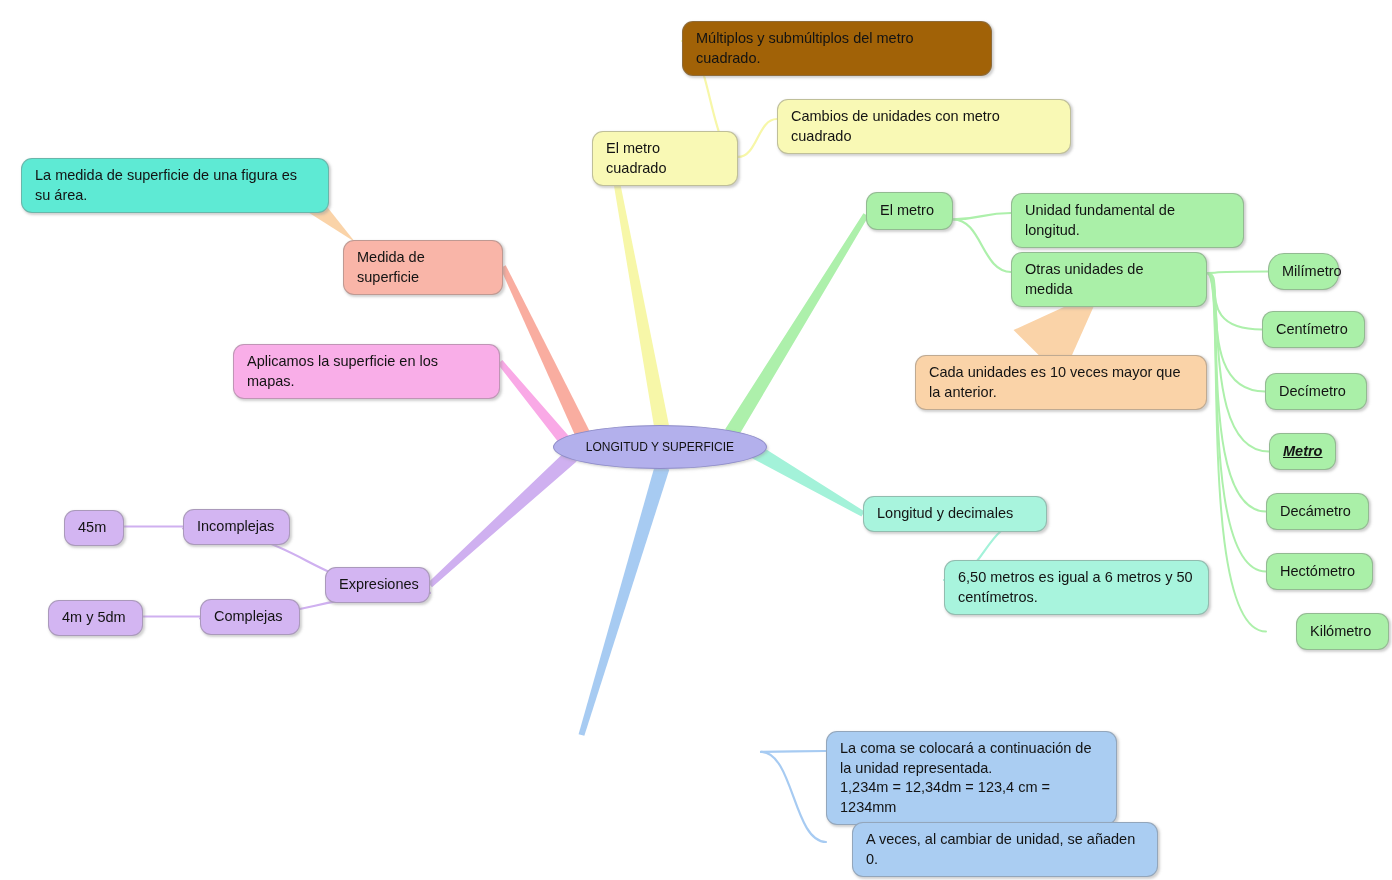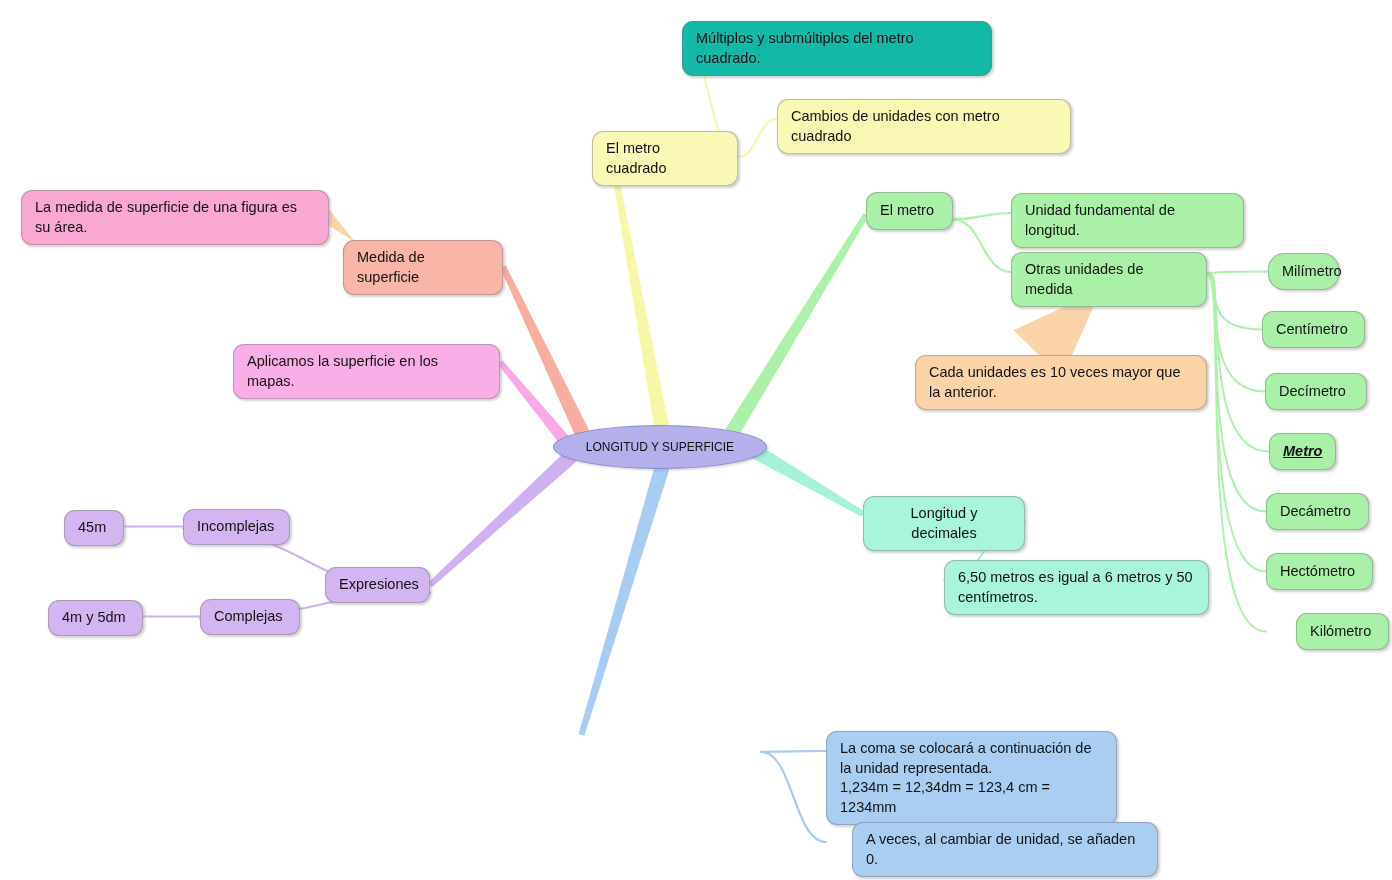--- a/index.html
+++ b/index.html
@@ -86,37 +86,37 @@
       <path d="M 566.494959762929 450.3427717840933
              Q 497.2366076347496 516.5631723292252 427.9782555065701 582.783572874357
              L 432.0217444934299 587.216427125643
              Q 504.31271336175416 524.3206672689755 576.6036822300784 461.42490741230824 Z" fill="#cfb0f0" stroke="none"></path>
       <path d="M 430 592.92 C 306.5 592.92, 306.5 528.5, 183 528.5" fill="none" stroke="#cfb0f0" stroke-width="2.2" stroke-linecap="round"></path>
       <path d="M 430 592.92 C 315 592.92, 315 618.5, 200 618.5" fill="none" stroke="#cfb0f0" stroke-width="2.2" stroke-linecap="round"></path>
       <path d="M 183 526.5 C 153.5 526.5, 153.5 526.5, 124 526.5" fill="none" stroke="#cfb0f0" stroke-width="2.2" stroke-linecap="round"></path>
       <path d="M 200 616.5 C 171.5 616.5, 171.5 616.5, 143 616.5" fill="none" stroke="#cfb0f0" stroke-width="2.2" stroke-linecap="round"></path>
     </svg>
 <div class="node" style="left: 592px; top: 131px; width: 146px; min-height: 36px; background: rgb(249, 249, 181);"><span>El metro cuadrado</span></div>
-    <div class="node" style="left: 682px; top: 21px; width: 310px; min-height: 36px; background: #14b8a6;"><span>Múltiplos y submúltiplos del metro cuadrado.</span></div>
+    <div class="node" style="left: 682px; top: 21px; width: 310px; min-height: 36px; background: #a16207;"><span>Múltiplos y submúltiplos del metro cuadrado.</span></div>
     <div class="node" style="left: 777px; top: 99px; width: 294px; min-height: 36px; background: rgb(249, 249, 181);"><span>Cambios de unidades con metro cuadrado</span></div>
     <div class="node" style="left: 343px; top: 240px; width: 160px; min-height: 38px; background: rgb(249, 181, 168);"><span>Medida de superficie</span></div>
-    <div class="node" style="left: 21px; top: 158px; width: 308px; min-height: 52px; background: #f9a8d4; margin-top: 32px;"><span>La medida de superficie de una figura es su área.</span></div>
+    <div class="node" style="left: 21px; top: 158px; width: 308px; min-height: 52px; background: #5eead4;"><span>La medida de superficie de una figura es su área.</span></div>
     <div class="node" style="left: 233px; top: 344px; width: 267px; min-height: 36px; background: rgb(249, 174, 232);"><span>Aplicamos la superficie en los mapas.</span></div>
     <div class="node" style="left: 866px; top: 192px; width: 87px; min-height: 38px; background: rgb(170, 240, 168);"><span>El metro</span></div>
     <div class="node" style="left: 1011px; top: 193px; width: 233px; min-height: 36px; background: rgb(170, 240, 168);"><span>Unidad fundamental de longitud.</span></div>
     <div class="node" style="left: 1011px; top: 252px; width: 196px; min-height: 38px; background: rgb(170, 240, 168);"><span>Otras unidades de medida</span></div>
     <div class="node" style="left: 915px; top: 355px; width: 292px; min-height: 52px; background: rgb(250, 211, 168);"><span>Cada unidades es 10 veces mayor que la anterior.</span></div>
     <div class="node" style="left: 1268px; top: 253px; width: 71px; min-height: 37px; background: rgb(170, 240, 168); border-radius: 16px;"><span>Milímetro</span></div>
     <div class="node" style="left: 1262px; top: 311px; width: 103px; min-height: 37px; background: rgb(170, 240, 168);"><span>Centímetro</span></div>
     <div class="node" style="left: 1265px; top: 373px; width: 102px; min-height: 37px; background: rgb(170, 240, 168);"><span>Decímetro</span></div>
     <div class="node" style="left: 1269px; top: 433px; width: 67px; min-height: 37px; background: rgb(170, 240, 168);"><span class="emph">Metro</span></div>
     <div class="node" style="left: 1266px; top: 493px; width: 103px; min-height: 37px; background: rgb(170, 240, 168);"><span>Decámetro</span></div>
     <div class="node" style="left: 1266px; top: 553px; width: 107px; min-height: 37px; background: rgb(170, 240, 168);"><span>Hectómetro</span></div>
     <div class="node" style="left: 1266px; top: 613px; width: 93px; min-height: 37px; background: rgb(170, 240, 168); margin-left: 30px;"><span>Kilómetro</span></div>
-    <div class="node" style="left: 863px; top: 496px; width: 162px; min-height: 36px; background: rgb(168, 244, 221); text-align: center;"><span>Longitud y decimales</span></div>
+    <div class="node" style="left: 863px; top: 496px; width: 184px; min-height: 36px; background: rgb(168, 244, 221);"><span>Longitud y decimales</span></div>
     <div class="node" style="left: 944px; top: 560px; width: 265px; min-height: 52px; background: rgb(168, 244, 221);"><span>6,50 metros es igual a 6 metros y 50 centímetros.</span></div>
     <div class="node" style="left: 826px; top: 731px; width: 291px; min-height: 66px; background: rgb(170, 205, 242);"><span>La coma se colocará a continuación de la unidad representada.
 1,234m = 12,34dm = 123,4 cm = 1234mm</span></div>
     <div class="node" style="left: 826px; top: 822px; width: 306px; min-height: 36px; background: rgb(170, 205, 242); margin-left: 26px;"><span>A veces, al cambiar de unidad, se añaden 0.</span></div>
     <div class="node" style="left: 325px; top: 567px; width: 105px; min-height: 36px; background: rgb(211, 181, 242);"><span>Expresiones</span></div>
     <div class="node" style="left: 183px; top: 509px; width: 107px; min-height: 35px; background: rgb(211, 181, 242);"><span>Incomplejas</span></div>
     <div class="node" style="left: 200px; top: 599px; width: 100px; min-height: 35px; background: rgb(211, 181, 242);"><span>Complejas</span></div>
     <div class="node" style="left: 64px; top: 510px; width: 60px; min-height: 33px; background: rgb(211, 181, 242);"><span>45m</span></div>
     <div class="node" style="left: 48px; top: 600px; width: 95px; min-height: 33px; background: rgb(211, 181, 242);"><span>4m y 5dm</span></div>
     <div class="center-node" style="left: 553px; top: 425px; width: 214px; height: 44px; background: rgb(179, 176, 236);">

